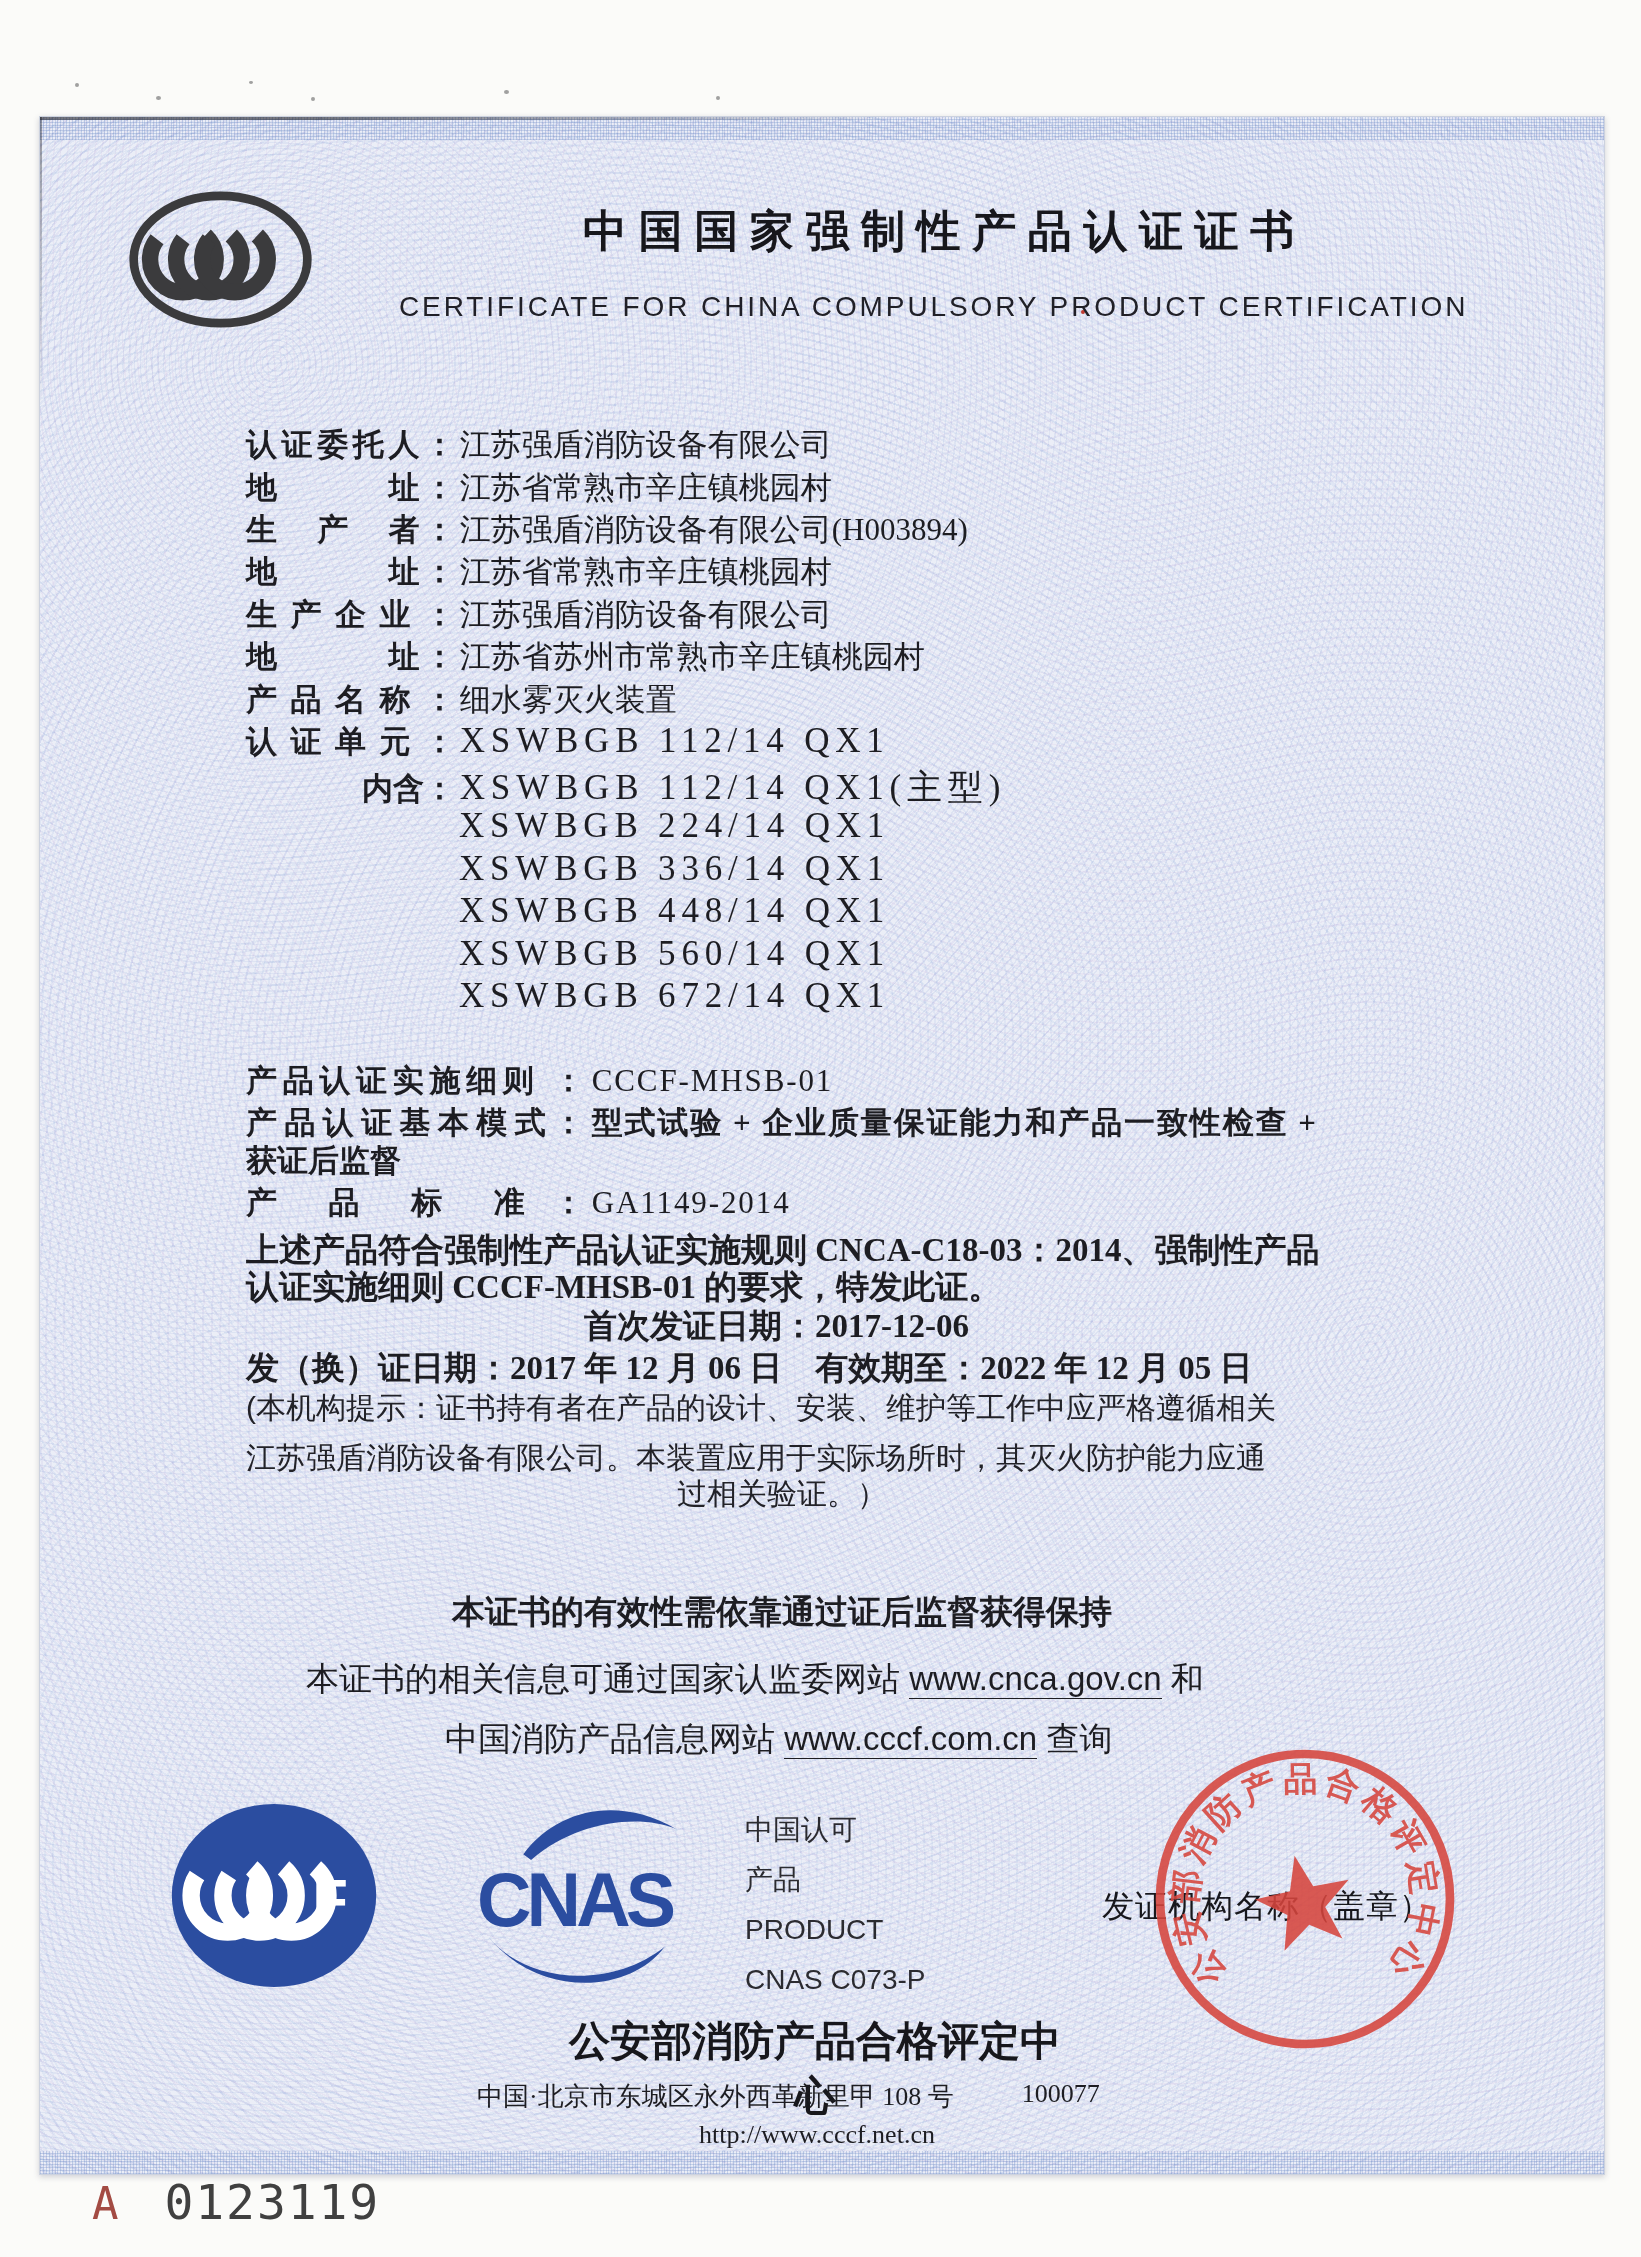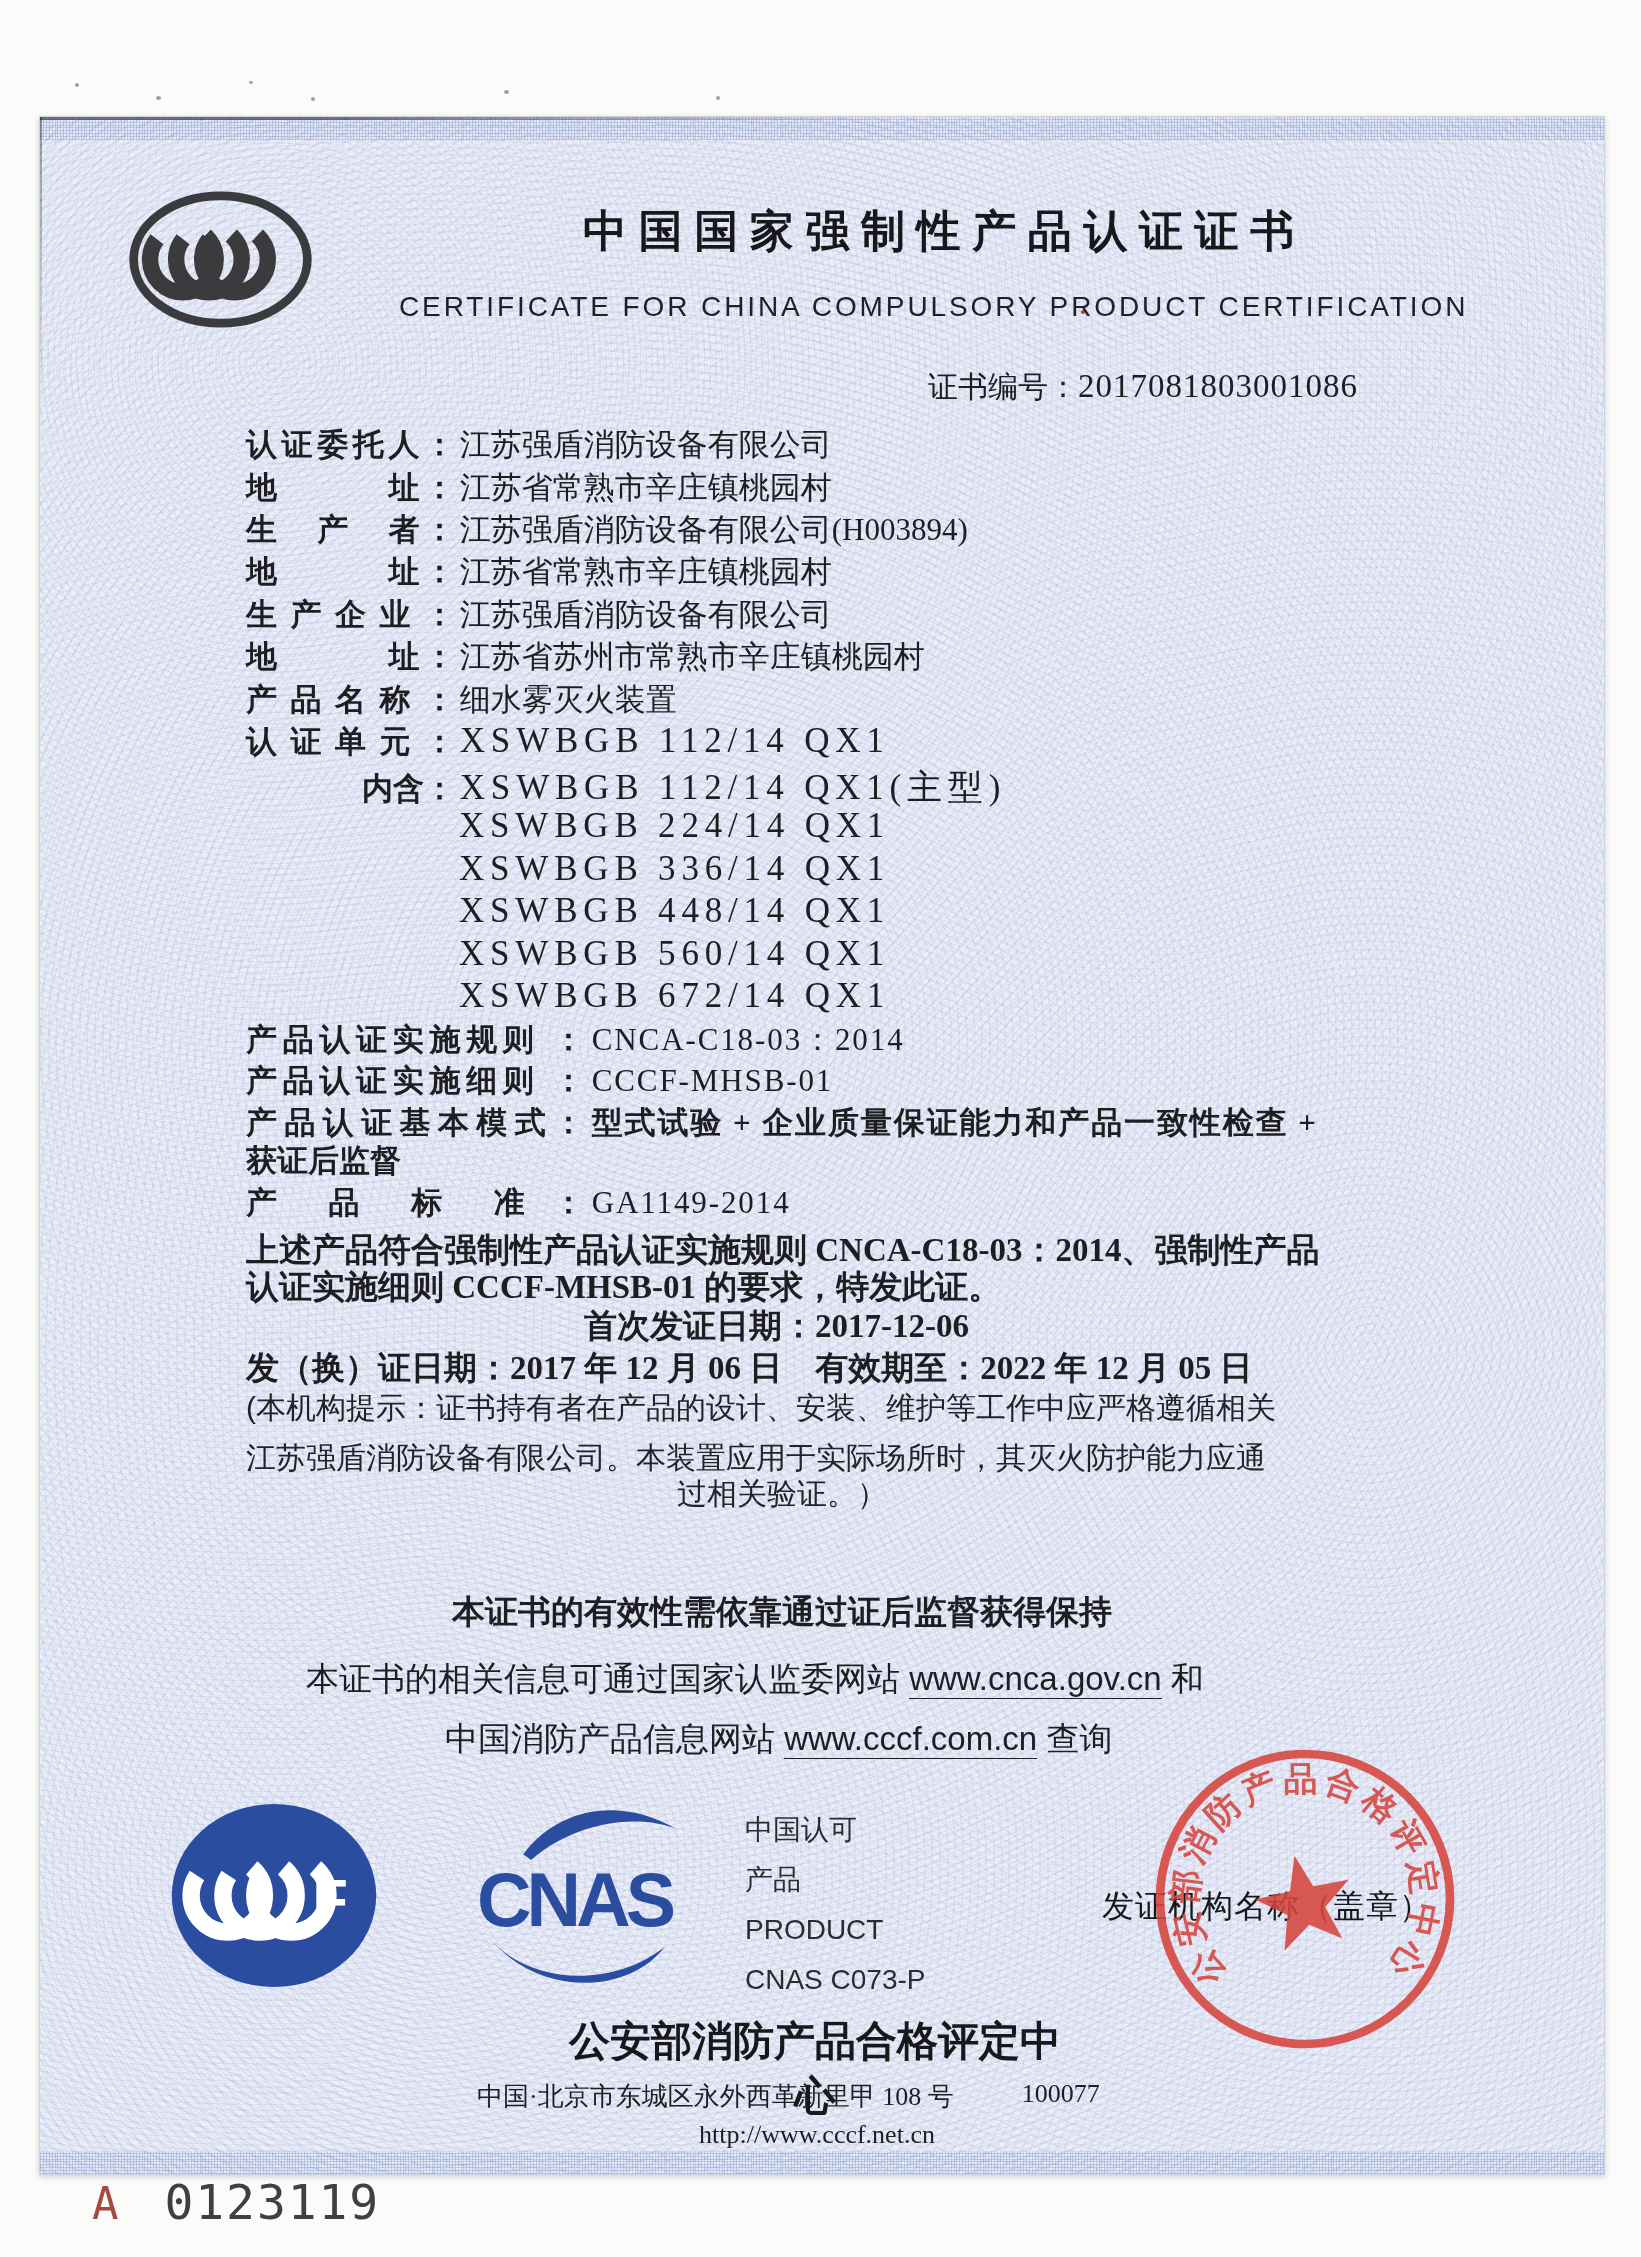--- a/index.html
+++ b/index.html
@@ -98,21 +98,20 @@
 
   <svg class="ccc-top" width="191" height="143" viewBox="0 0 198 148">
     <ellipse cx="99" cy="74" rx="90" ry="66" fill="none" stroke="#3b3b3d" stroke-width="9"></ellipse>
     <circle cx="60" cy="74" r="34" fill="none" stroke="#3b3b3d" stroke-width="17" pathLength="360" stroke-dasharray="265 95" stroke-dashoffset="47"></circle>
     <circle cx="87" cy="74" r="34" fill="none" stroke="#3b3b3d" stroke-width="17" pathLength="360" stroke-dasharray="265 95" stroke-dashoffset="47"></circle>
     <circle cx="114" cy="74" r="34" fill="none" stroke="#3b3b3d" stroke-width="17" pathLength="360" stroke-dasharray="265 95" stroke-dashoffset="47"></circle>
   </svg>
 
   <div class="ln title song">中国国家强制性产品认证证书</div>
   <div class="ln subtitle">CERTIFICATE FOR CHINA COMPULSORY PRODUCT CERTIFICATION</div>
-  <div class="ln certno song"><span>证书编号：</span><span class="num">2017081803001086</span></div>
 
   <div class="row song" style="top:307px;">
       <span class="lab">认证委托人：</span>
       <span class="val">江苏强盾消防设备有限公司</span>
     </div>
   <div class="row song" style="top:350px;">
       <span class="lab">地　　　址：</span>
       <span class="val">江苏省常熟市辛庄镇桃园村</span>
     </div>
   <div class="row song" style="top:392px;">
@@ -143,24 +142,20 @@
       <span class="lab compact">内含：</span>
       <span class="val val-latin">XSWBGB 112/14 QX1(主型)</span>
     </div>
 
   <div class="model song" style="top:689px;">XSWBGB 224/14 QX1</div>
   <div class="model song" style="top:732px;">XSWBGB 336/14 QX1</div>
   <div class="model song" style="top:774px;">XSWBGB 448/14 QX1</div>
   <div class="model song" style="top:817px;">XSWBGB 560/14 QX1</div>
   <div class="model song" style="top:859px;">XSWBGB 672/14 QX1</div>
 
-  <div class="rrow song" style="top:902px;">
-      <span class="lab">产品认证实施规则 ：</span>
-      <span class="val">CNCA-C18-03：2014</span>
-    </div>
   <div class="rrow song" style="top:943px;">
       <span class="lab">产品认证实施细则 ：</span>
       <span class="val">CCCF-MHSB-01</span>
     </div>
   <div class="rrow song" style="top:985px;">
       <span class="lab">产品认证基本模式：</span>
       <span class="val b">型式试验 + 企业质量保证能力和产品一致性检查 +</span>
     </div>
   <div class="ln song b" style="left:206px;top:1025px;font-size:31px;">获证后监督</div>
   <div class="rrow song" style="top:1065px;">

